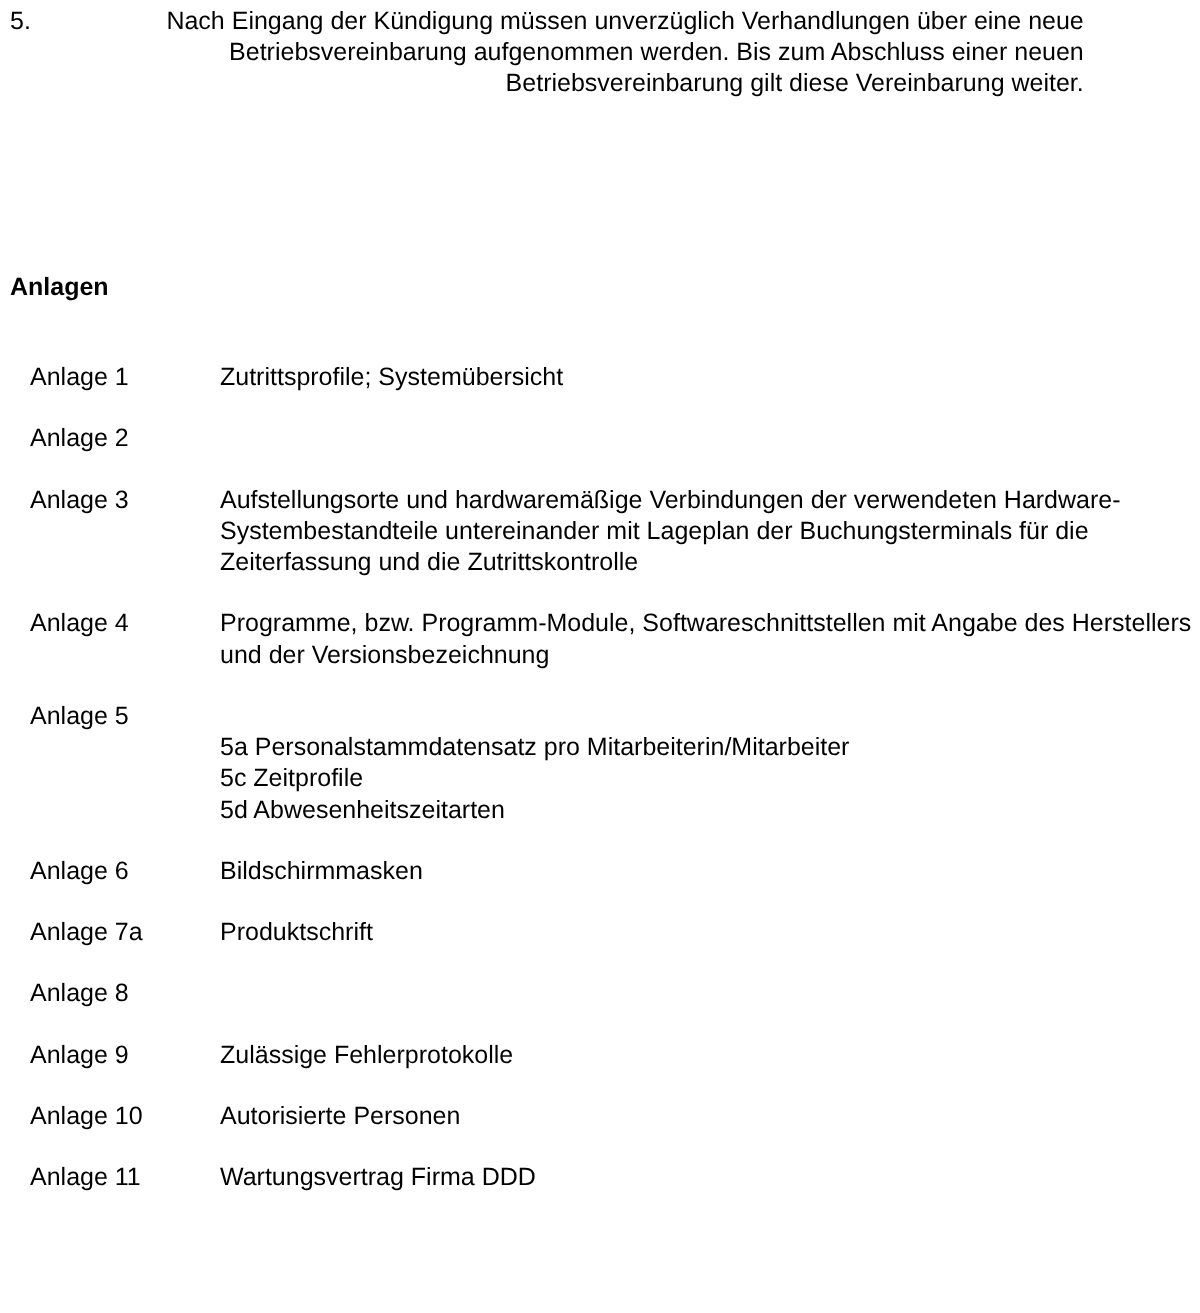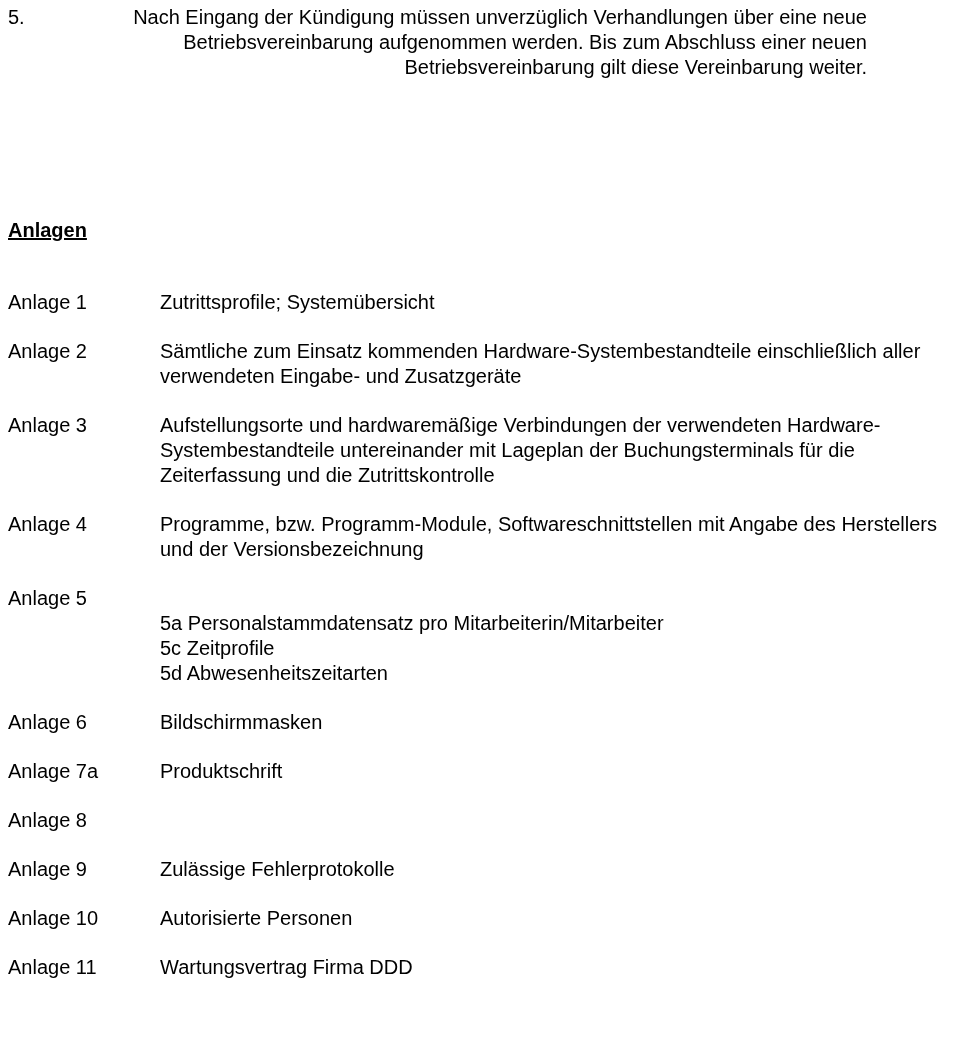--- a/index.html
+++ b/index.html
@@ -28,29 +28,29 @@
   }
   .clause-text {
     width: 822px;
     text-align: right;
   }
   .anlagen-heading {
     margin-top: 138px;
     font-weight: bold;
   }
   .anlagen-heading .heading-text {
-    text-decoration: underline;
     text-align: center;
   }
   .anlagen-list {
     margin-top: 47px;
   }
   .row {
     display: flex;
     margin-bottom: 24px;
+    margin-left: 16px;
   }
   .row .label {
     flex: 0 0 152px;
   }
   .row .text {
     flex: 0 1 auto;
     max-width: 790px;
   }
   .blank-line {
     height: 25px;
@@ -72,21 +72,20 @@
 
   <div class="anlagen-list">
 
     <div class="row">
       <div class="label">Anlage 1</div>
       <div class="text">Zutrittsprofile; Systemübersicht</div>
     </div>
 
     <div class="row">
       <div class="label">Anlage 2</div>
-      <div class="text">Sämtliche zum Einsatz kommenden Hardware-Systembestandteile einschließlich aller verwendeten Eingabe- und Zusatzgeräte</div>
     </div>
 
     <div class="row">
       <div class="label">Anlage 3</div>
       <div class="text">Aufstellungsorte und hardwaremäßige Verbindungen der verwendeten Hardware-Systembestandteile untereinander mit Lageplan der Buchungsterminals für die Zeiterfassung und die Zutrittskontrolle</div>
     </div>
 
     <div class="row">
       <div class="label">Anlage 4</div>
       <div class="text">Programme, bzw. Programm-Module, Softwareschnittstellen mit Angabe des Herstellers und der Versionsbezeichnung</div>

